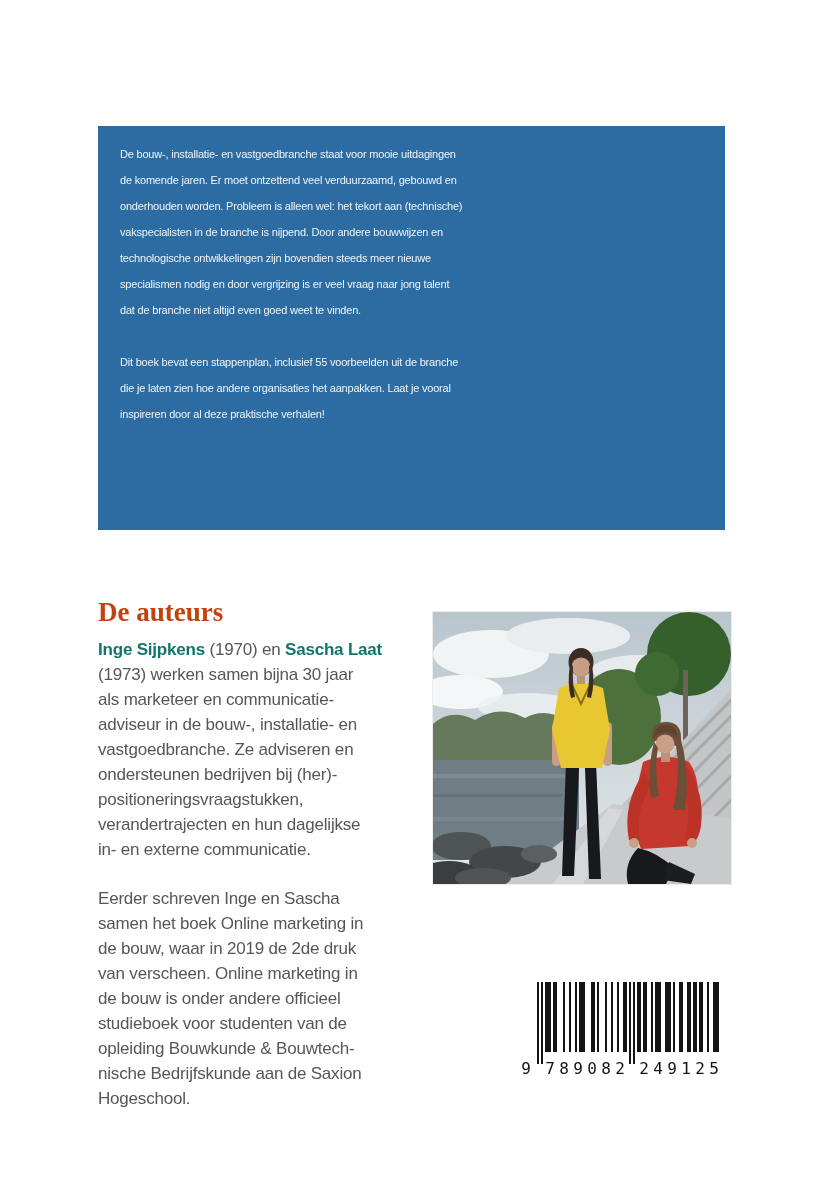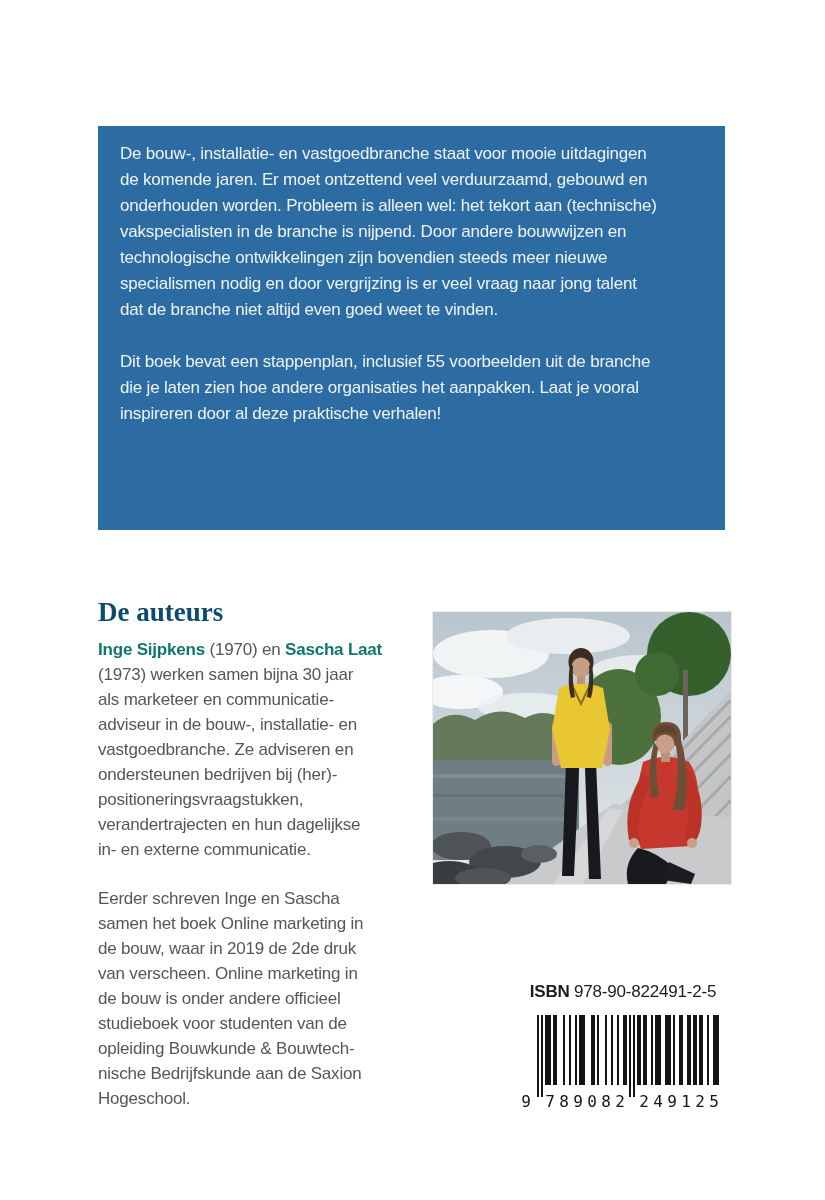--- a/index.html
+++ b/index.html
@@ -14,34 +14,34 @@
   .blurb{
     position:absolute;left:98px;top:126px;
     width:627px;height:404px;
     box-sizing:border-box;
     background:#2D6CA2;
     padding:15px 22px 0 22px;
   }
   .blurb p{
     margin:0 0 26px 0;
     color:#EFF4F8;
-    font-size:17px;
+    font-size:11px;
     line-height:26px;
     letter-spacing:-0.2px;
     white-space:pre-line;
   }
   
   .authors-heading{
     position:absolute;left:98px;top:597px;
     margin:0;
     font-family:"Liberation Serif", serif;
     font-weight:bold;
     font-size:27px;
     line-height:30px;
-    color:#0c4a6e;
+    color:#c2410c;
   }
   
   .authors-text{
     position:absolute;left:98px;top:637px;
     width:322px;
     color:#54565a;
     font-size:17px;
     line-height:25px;
     letter-spacing:-0.2px;
   }
@@ -190,24 +190,20 @@
         <rect x="228" y="140" width="9" height="10" fill="#bd9279"></rect>
         <path d="M219,128 Q218,110 233,110 Q249,110 248,128 Q257,160 252,198 L240,198 Q248,160 243,134 Z" fill="#6d4f37"></path>
         <circle cx="232" cy="132" r="9.5" fill="#ca9f87"></circle>
         <path d="M221,128 Q220,114 232,113 Q245,113 244,128 Q245,121 232,120 Q221,121 221,128 Z" fill="#5d4330"></path>
         <path d="M221,130 Q214,158 218,186 L226,184 Q221,158 225,136 Z" fill="#6d4f37"></path>
       </g>
     </svg>
   </div>
 
   <div class="isbn-block">
-    <div class="isbn-line">
-      <b>ISBN</b>
-      <span>978-90-822491-2-5</span>
-    </div>
     <div class="barcode">
         <svg width="212" height="95" viewBox="0 0 212 95">
           <rect x="20" y="0" width="2" height="82"></rect>
           <rect x="24" y="0" width="2" height="82"></rect>
           <rect x="28" y="0" width="2" height="70"></rect>
           <rect x="30" y="0" width="2" height="70"></rect>
           <rect x="32" y="0" width="2" height="70"></rect>
           <rect x="36" y="0" width="2" height="70"></rect>
           <rect x="38" y="0" width="2" height="70"></rect>
           <rect x="46" y="0" width="2" height="70"></rect>

